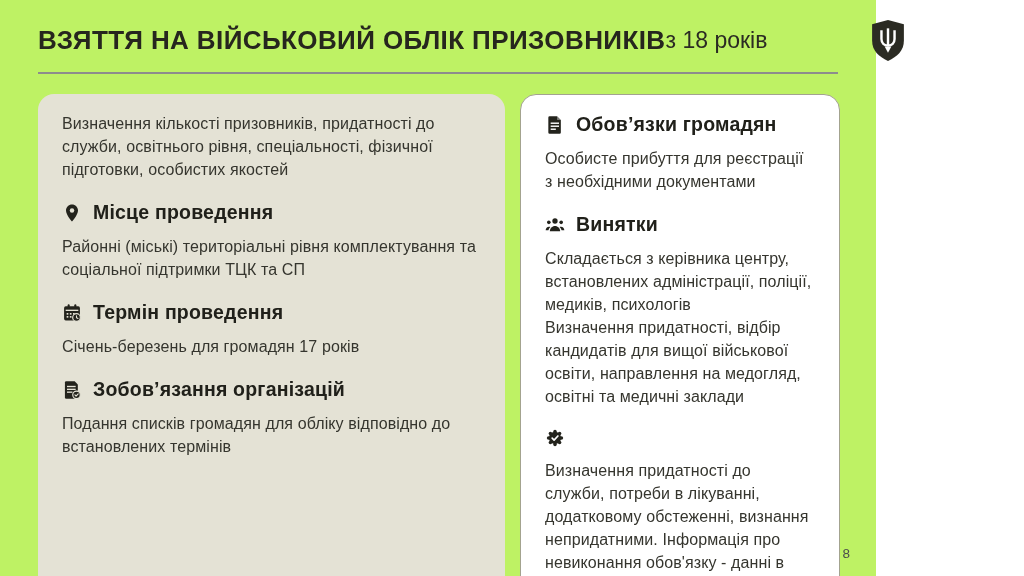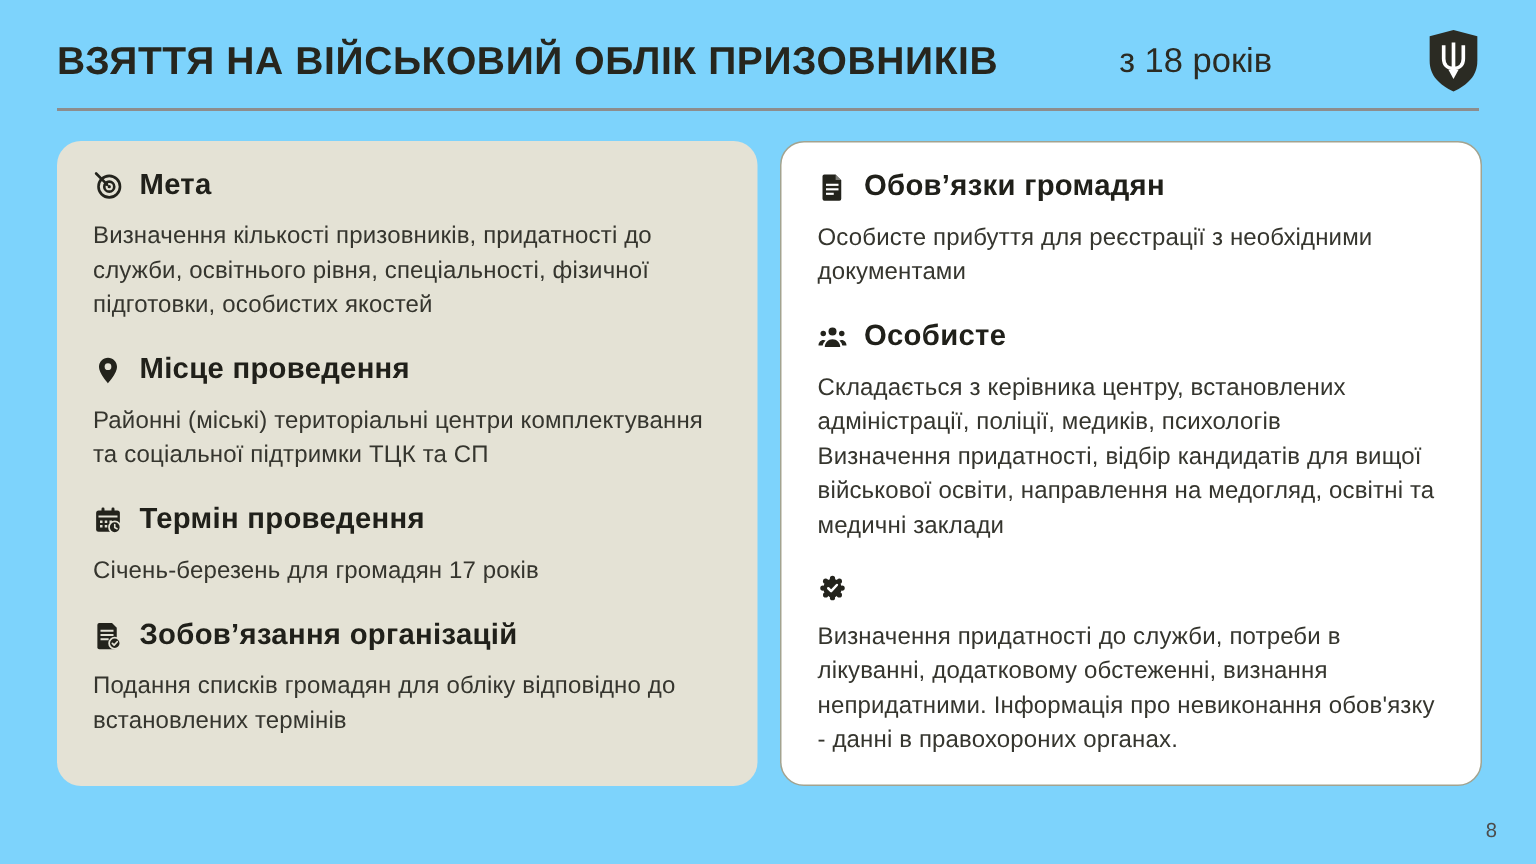--- a/index.html
+++ b/index.html
@@ -3,21 +3,21 @@
 <meta charset="utf-8">
 <style>
   * { box-sizing: border-box; }
   html, body { margin: 0; padding: 0; }
   body {
     width: 1024px; height: 576px;
     background: #ffffff;
     font-family: "Liberation Sans", "DejaVu Sans", sans-serif;
     overflow: hidden;
   }
-  .slide { position: relative; width: 1024px; height: 576px; background: #7dd3fc; }
+  .slide { position: relative; width: 876px; height: 576px; background: #bef264; }
 
   
   .header {
     display: flex; align-items: center;
     padding: 18px 38px 0 38px; height: 62px;
   }
   .title {
     font-size: 26px; font-weight: 700; letter-spacing: 0.4px;
     color: #26261e; white-space: nowrap;
   }
@@ -72,46 +72,34 @@
       </svg>
     </span>
   </div>
   <div class="divider"></div>
 
   <div class="panels">
 
     <div class="card card-left">
 
       <div class="section">
-        <h3>
-          <span class="icon">
-            <svg viewBox="0 0 24 24">
-              <circle cx="13" cy="12.5" r="8.6" fill="none" stroke="#23231c" stroke-width="2.1"></circle>
-              <circle cx="13" cy="12.5" r="4" fill="none" stroke="#23231c" stroke-width="2.1"></circle>
-              <circle cx="13" cy="12.5" r="1.3" fill="#23231c"></circle>
-              <path d="M2.5 2 L11 10.5" stroke="#23231c" stroke-width="2.1" stroke-linecap="round"></path>
-              <path d="M12.6 12.1 L8 11.4 L11.3 8 Z" fill="#23231c"></path>
-            </svg>
-          </span>
-          <span>Мета</span>
-        </h3>
         <p>Визначення кількості призовників, придатності до служби, освітнього рівня, спеціальності, фізичної підготовки, особистих якостей</p>
       </div>
 
       <div class="section">
         <h3>
           <span class="icon">
             <svg viewBox="0 0 24 24">
               <path d="M12 1.8c-4 0-7.2 3.2-7.2 7.2 0 5.4 7.2 13.2 7.2 13.2s7.2-7.8 7.2-13.2c0-4-3.2-7.2-7.2-7.2z" fill="#23231c"></path>
               <circle cx="12" cy="8.9" r="2.7" fill="#e4e2d5"></circle>
             </svg>
           </span>
           <span>Місце проведення</span>
         </h3>
-        <p>Районні (міські) територіальні центри комплектування та соціальної підтримки ТЦК та СП</p>
+        <p>Районні (міські) територіальні рівня комплектування та соціальної підтримки ТЦК та СП</p>
       </div>
 
       <div class="section">
         <h3>
           <span class="icon">
             <svg viewBox="0 0 24 24">
               <rect x="2.5" y="4" width="19" height="17" rx="2" fill="#23231c"></rect>
               <rect x="6.8" y="1.6" width="2.4" height="4.4" rx="1.1" fill="#23231c"></rect>
               <rect x="14.8" y="1.6" width="2.4" height="4.4" rx="1.1" fill="#23231c"></rect>
               <rect x="4.4" y="8" width="15.2" height="1.6" fill="#e4e2d5"></rect>
@@ -172,21 +160,21 @@
           <span class="icon">
             <svg viewBox="0 0 24 24" fill="#23231c">
               <circle cx="12" cy="7.2" r="3.2"></circle>
               <path d="M5.8 19.6 c0 -3.5 2.8 -6.3 6.2 -6.3 s6.2 2.8 6.2 6.3 z"></path>
               <circle cx="4.6" cy="8.8" r="2.2"></circle>
               <path d="M0.8 18.4 c0 -2.5 1.7 -4.4 4 -4.4 .6 0 1.2 .2 1.7 .4 a8 8 0 0 0 -2.4 4 z"></path>
               <circle cx="19.4" cy="8.8" r="2.2"></circle>
               <path d="M23.2 18.4 c0 -2.5 -1.7 -4.4 -4 -4.4 -.6 0 -1.2 .2 -1.7 .4 a8 8 0 0 1 2.4 4 z"></path>
             </svg>
           </span>
-          <span>Особисте</span>
+          <span>Винятки</span>
         </h3>
         <p>Складається з керівника центру, встановлених адміністрації, поліції, медиків, психологів</p>
       </div>
 
       <div class="section">
         <p>Визначення придатності, відбір кандидатів для вищої військової освіти, направлення на медогляд, освітні та медичні заклади</p>
       </div>
 
       <div class="section">
         <h3>

